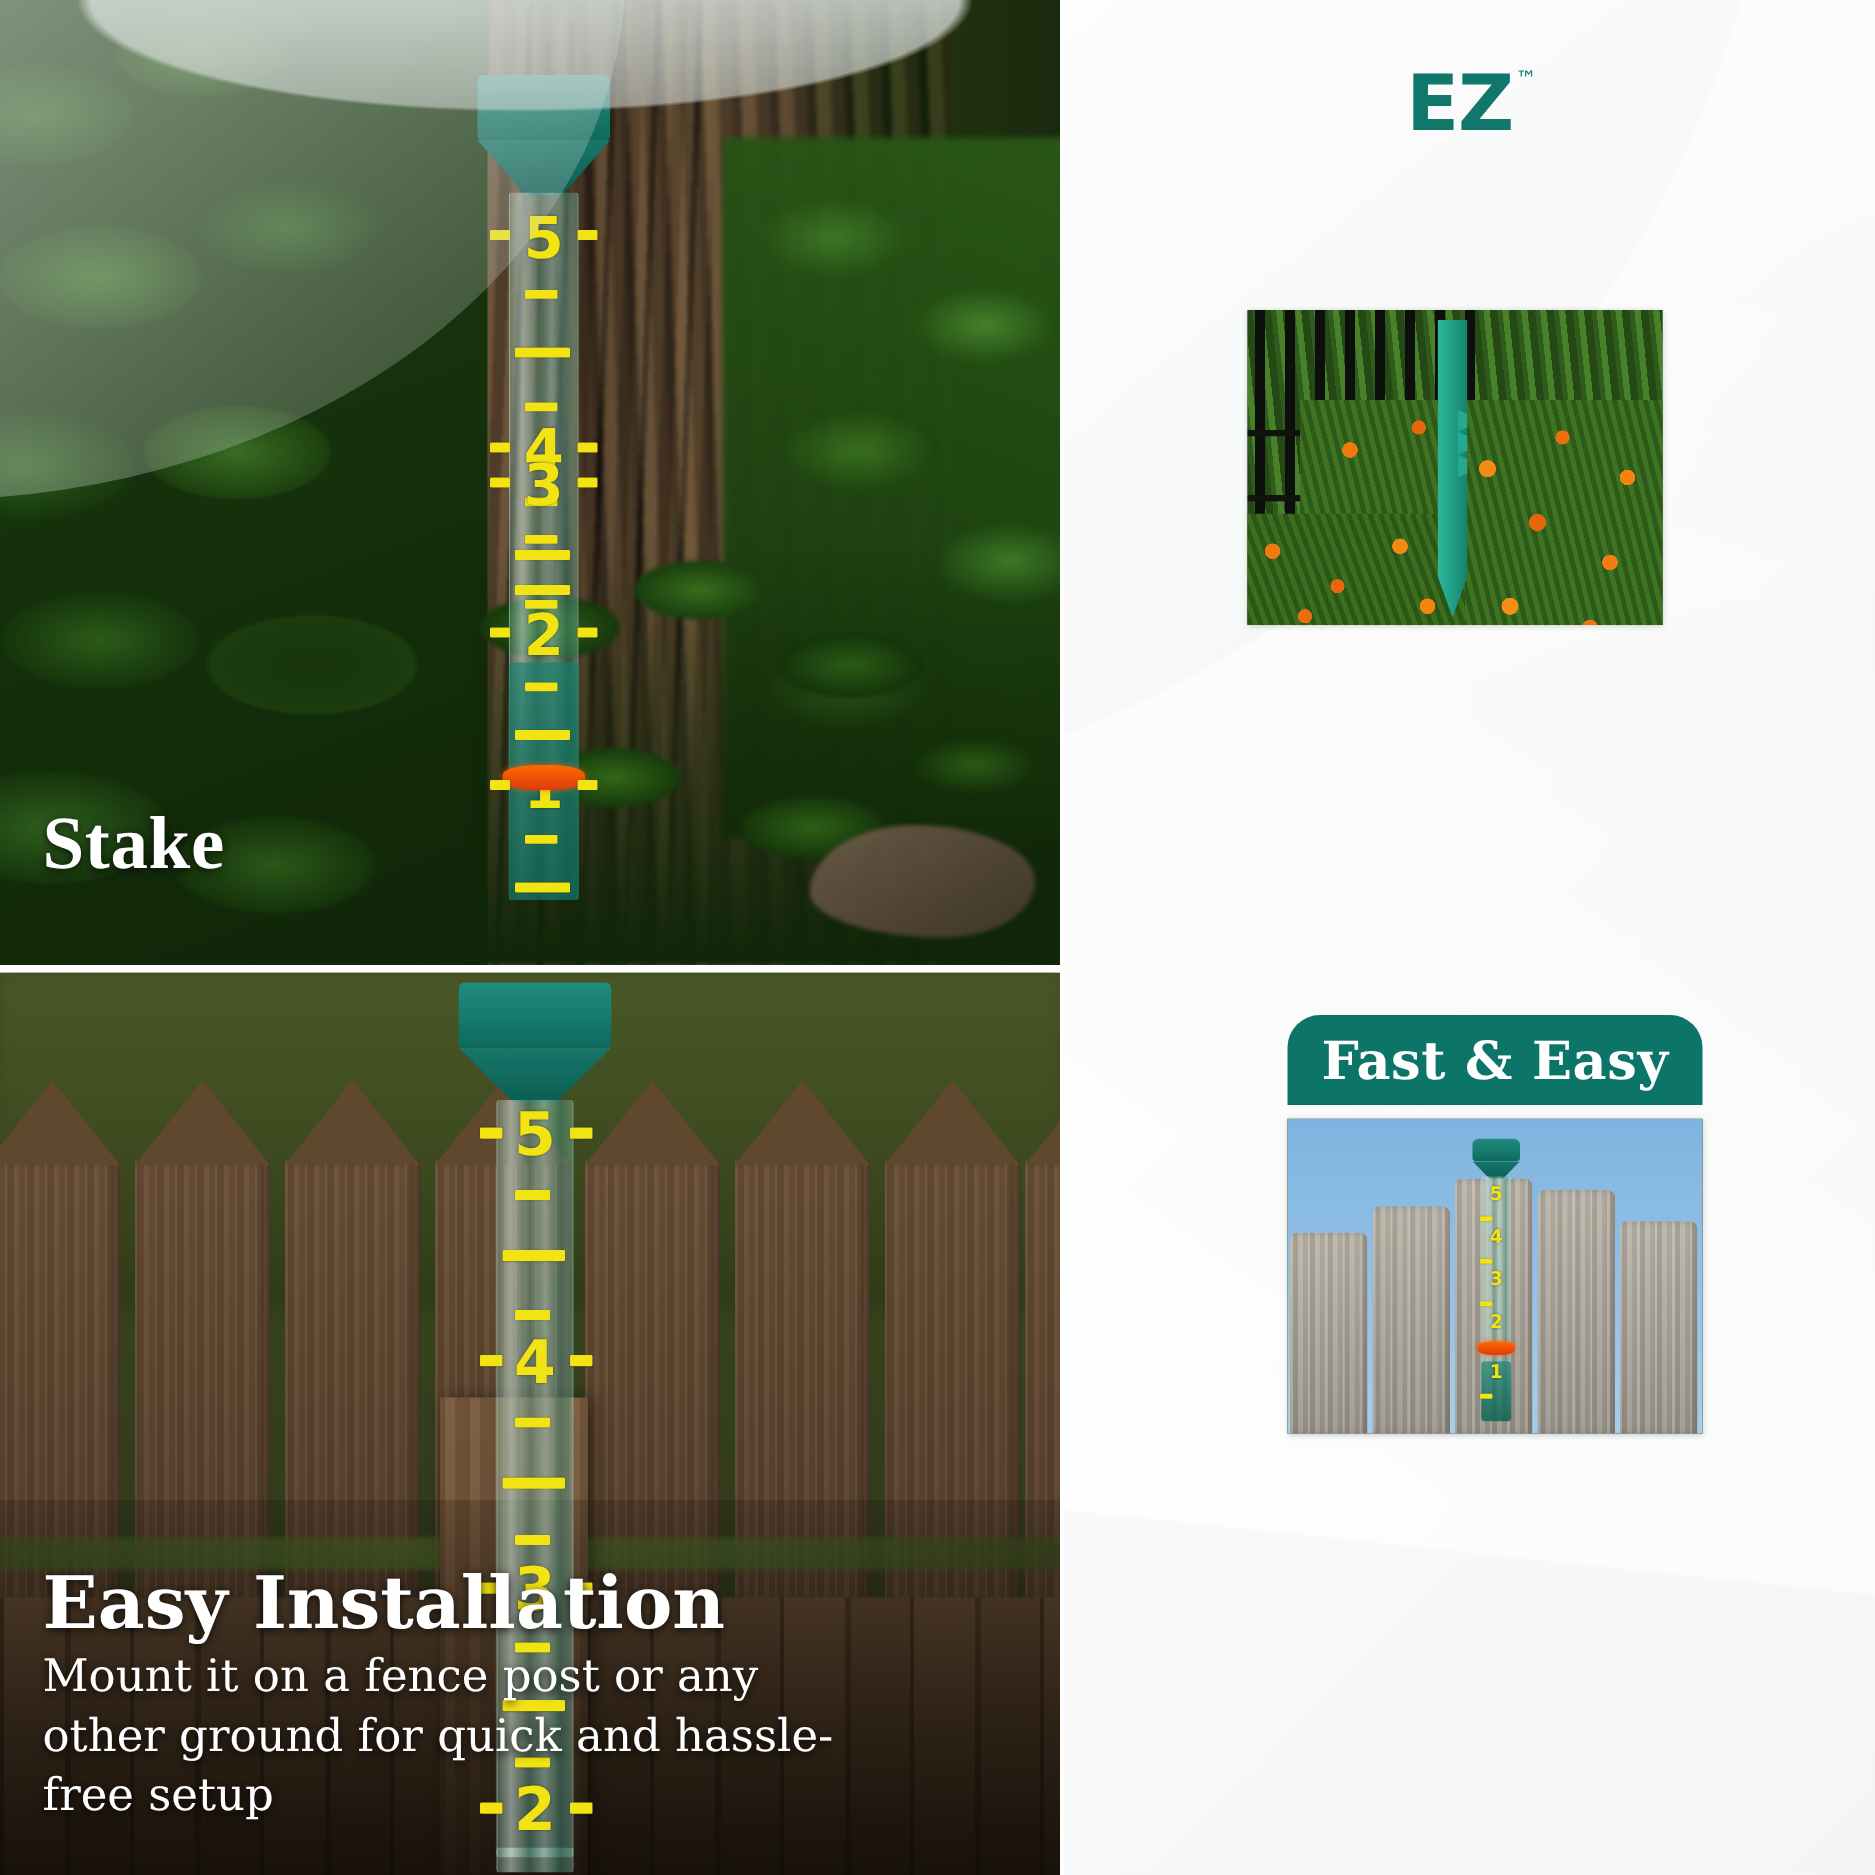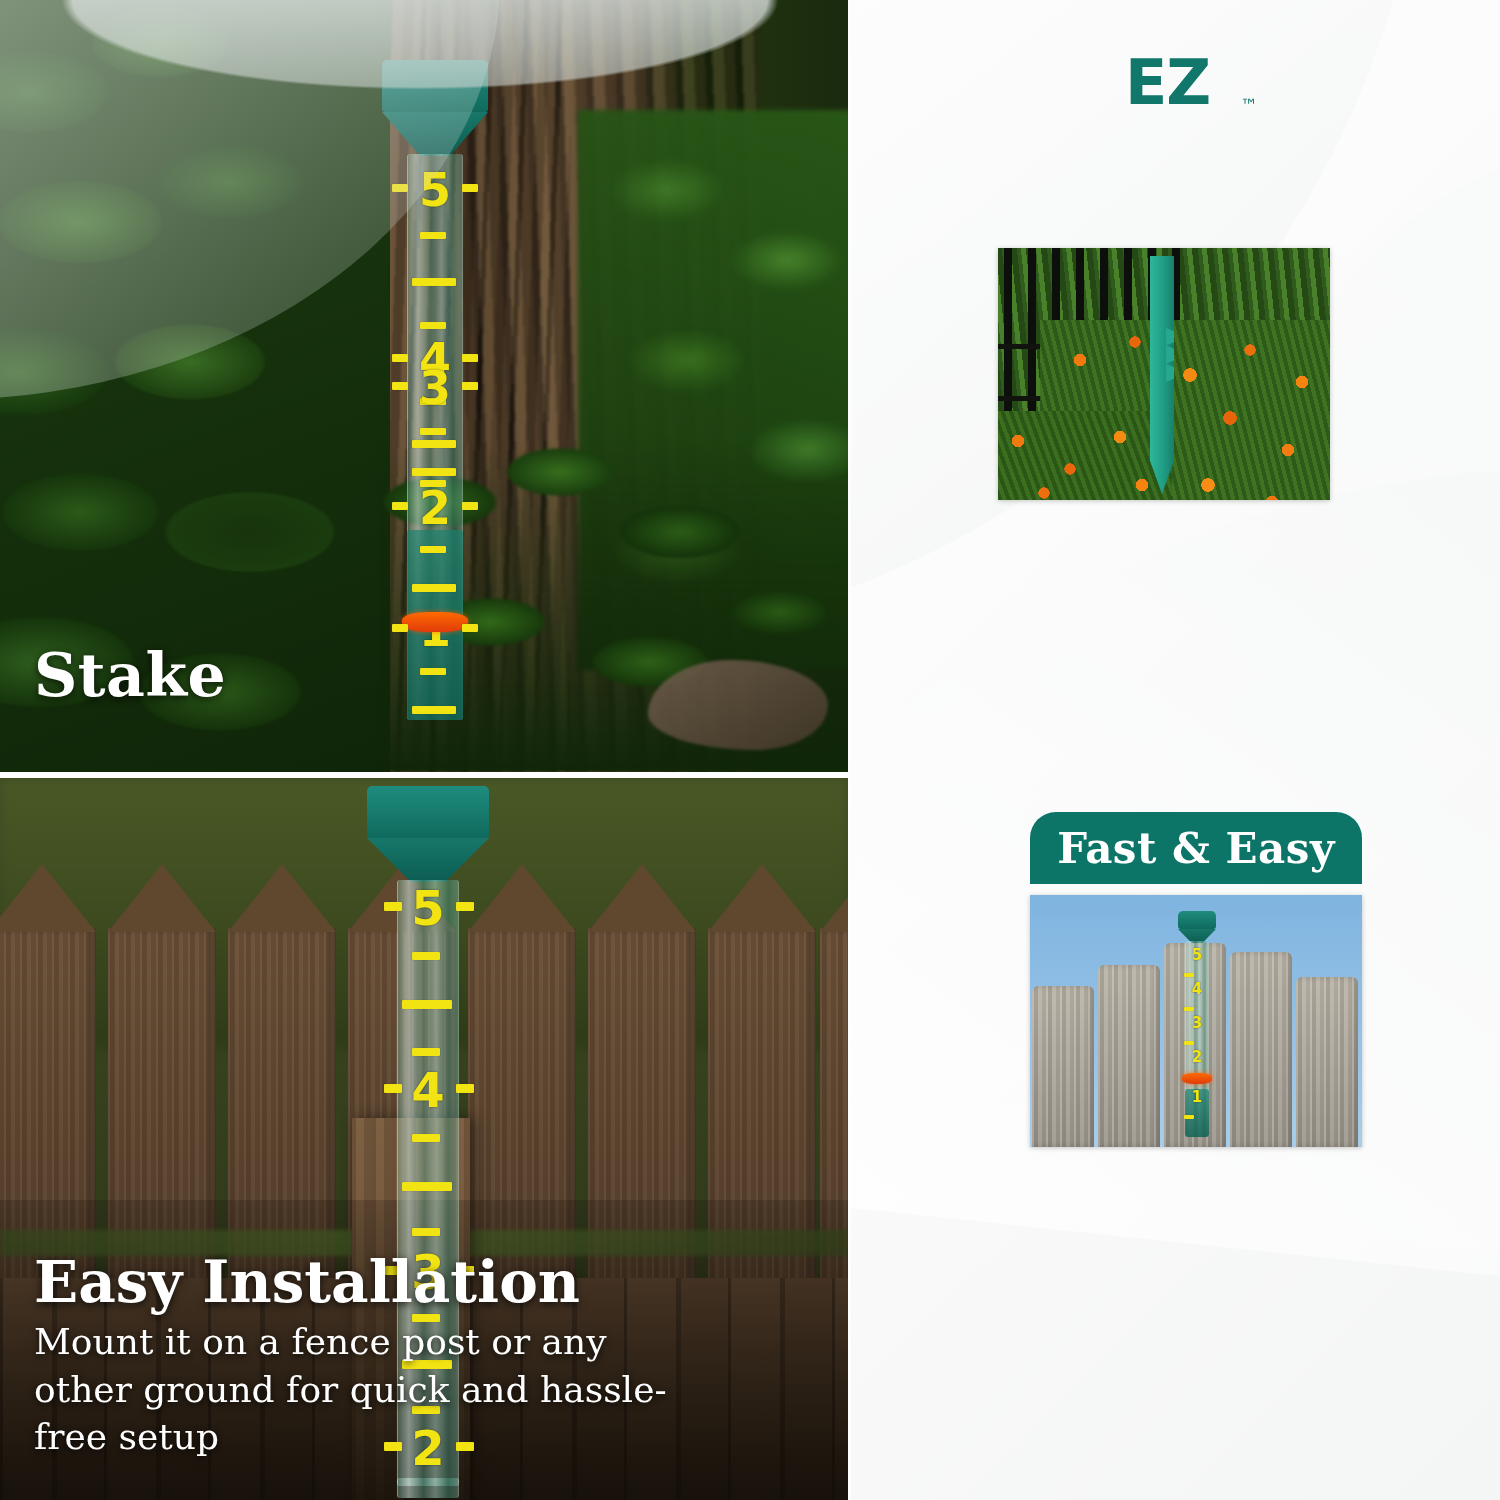--- a/index.html
+++ b/index.html
@@ -195,21 +195,21 @@
     box-shadow:0 0 5px rgba(255,90,0,.7);
   }
 
   
   .left-label {
     position:absolute; color:#ffffff;
     font-family:"DejaVu Serif", serif; font-weight:bold;
     text-shadow:0 2px 8px rgba(0,0,0,.75);
     letter-spacing:.5px;
   }
-  #stake-label { left:34px; top:640px; font-size:60px; }
+  #stake-label { left:34px; top:640px; font-size:60px;font-family:Liberation Serif, serif; }
   #easy-heading {
     position:absolute; left:34px; top:1248px; font-size:58px;
     color:#fff; font-family:"DejaVu Serif", serif; font-weight:bold;
     text-shadow:0 2px 8px rgba(0,0,0,.8);
   }
   #easy-body {
     position:absolute; left:34px; top:1318px; width:640px;
     font-size:36px; line-height:1.32; color:#fff;
     font-family:"DejaVu Serif", serif;
     text-shadow:0 2px 7px rgba(0,0,0,.85);
@@ -238,23 +238,23 @@
     transform:rotate(6deg);
   }
   .swoosh-c {
     left:330px; top:150px; width:700px; height:1100px;
     border-radius:60% 0 0 40%;
     background:linear-gradient(200deg,rgba(248,250,249,.9),rgba(255,255,255,.2));
   }
 
   .logo {
     position:absolute; left:1125px; top:52px;
-    display:flex; align-items:flex-end;
+    display:flex; align-items:flex-start;
     font-family:"DejaVu Sans", sans-serif;
-    color:#10776a; line-height:1;gap:28px;
+    color:#10776a; line-height:1;
   }
   .logo .ez { font-size:62px; font-weight:bold; letter-spacing:-1px; }
   .logo .read { font-size:62px; font-weight:normal; letter-spacing:1px; }
   .logo .tm { font-size:17px; margin-top:4px; margin-left:2px; }
 
   .feature { position:absolute; left:998px; width:332px; }
   .feature-1 { top:237px; }
   .feature-2 { top:812px;margin-left:32px; }
 
   .badge {

